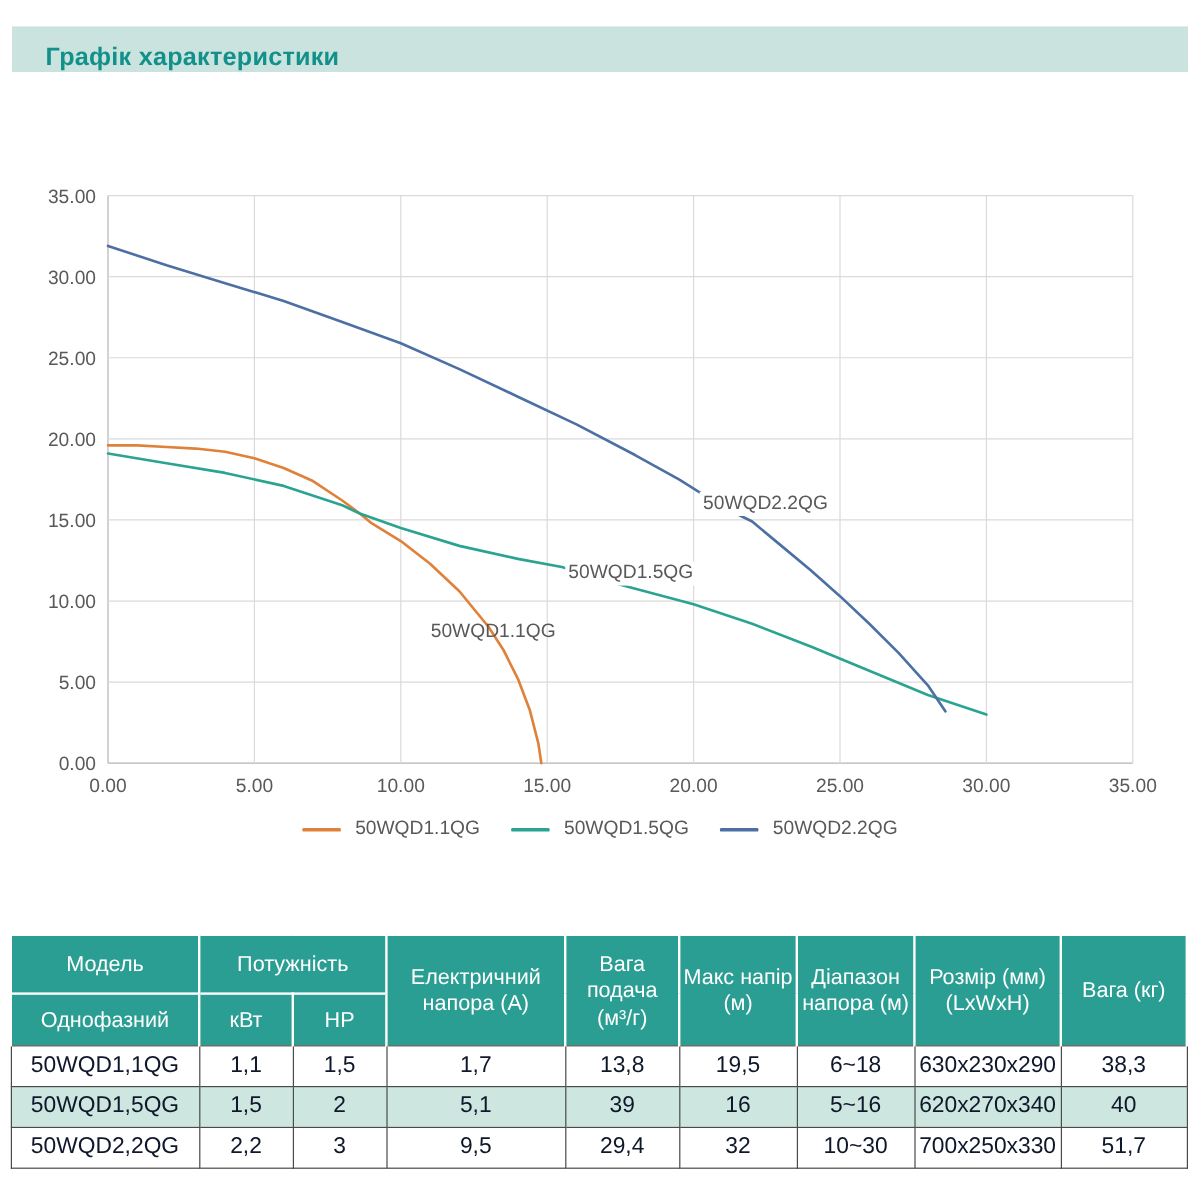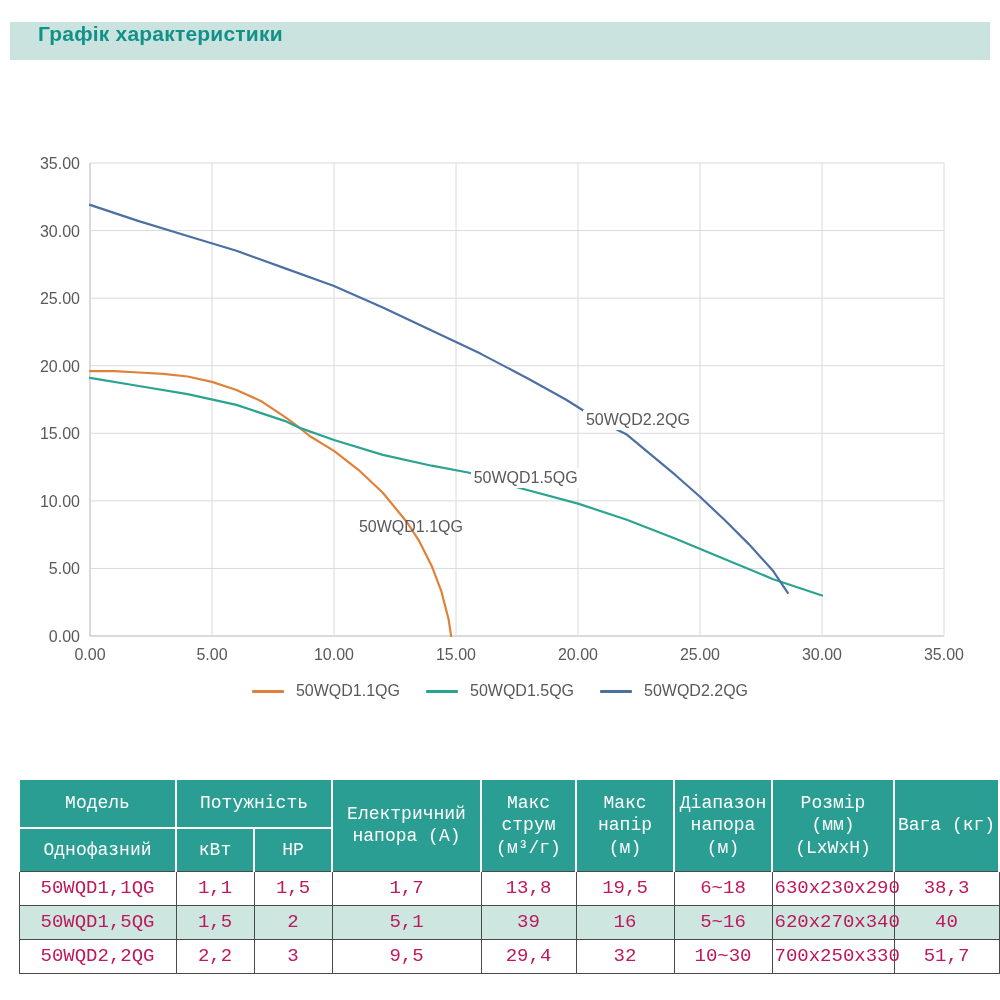--- a/index.html
+++ b/index.html
@@ -1,41 +1,41 @@
 <!DOCTYPE html>
 <html><head>
 <meta charset="utf-8">
 <style>
   html,body{margin:0;padding:0;background:#fff;}
   .page{position:relative;width:1000px;height:1000px;background:#fff;overflow:hidden;
         font-family:"Liberation Sans","DejaVu Sans",sans-serif;}
   .title-bar{position:absolute;left:10px;top:22px;width:980px;height:38px;background:#cbe3df;
-        display:flex;align-items:flex-start;padding-left:28px;box-sizing:border-box;}
+        display:flex;align-items:flex-end;padding-left:28px;box-sizing:border-box;}
   .title-text{color:#12918a;font-size:21px;font-weight:bold;letter-spacing:0.2px;}
   .chart-section{position:absolute;left:0;top:120px;width:1000px;height:600px;}
   #chart-svg{position:absolute;left:0;top:0;}
   .tick{font-family:"Liberation Sans","DejaVu Sans",sans-serif;font-size:16px;fill:#595959;}
   #annotations{position:absolute;left:0;top:0;width:100%;height:100%;pointer-events:none;}
   .series-label{position:absolute;transform:translateY(-50%);font-size:16px;color:#595959;
         white-space:nowrap;padding:0 3px;line-height:20px;}
   .series-label.bg{background:#ffffff;}
   .legend{position:absolute;left:0;top:562px;width:100%;display:flex;justify-content:center;
         align-items:center;gap:26px;}
   .legend-item{display:flex;align-items:center;gap:12px;}
   .legend-swatch{width:32px;height:3px;display:inline-block;border-radius:1px;}
   .legend-label{font-size:16px;color:#595959;}
-  .spec-table{position:absolute;left:18px;top:778px;width:980px;border-collapse:collapse;
-        table-layout:fixed;text-align:center;font-family:Liberation Mono, monospace;}
+  .spec-table{position:absolute;left:8px;top:778px;width:980px;border-collapse:collapse;
+        table-layout:fixed;text-align:center;}
   .spec-table th{background:#2a9e93;color:#fff;font-weight:normal;font-size:18px;
         border:2px solid #fff;border-bottom-width:0;padding:2px 1px;line-height:1.25;
         vertical-align:middle;}
   .spec-table thead tr:nth-child(1){height:49px;}
   .spec-table thead tr:nth-child(2){height:43px;}
   .spec-table tbody tr{height:34px;}
-  .spec-table td{border:1px solid #4a4a4a;font-size:19px;color:#be185d;background:#fff;
+  .spec-table td{border:1px solid #4a4a4a;font-size:19px;color:#0f172a;background:#fff;
         padding:0 2px;vertical-align:middle;}
   .spec-table tbody tr.alt td{background:#cde7e0;}
 </style>
 </head>
 <body>
 
 <div class="page">
 
   <div class="title-bar">
     <span class="title-text">Графік характеристики</span>
@@ -110,21 +110,21 @@
         <col style="width:98px">
       <col style="width:98px">
         <col style="width:122px">
         <col style="width:105px">
     </colgroup>
     <thead>
       <tr>
         <th>Модель</th>
         <th colspan="2">Потужність</th>
         <th rowspan="2">Електричний напора (А)</th>
-        <th rowspan="2">Макс струм (м³/г)</th>
+        <th rowspan="2">Вага подача (м³/г)</th>
         <th rowspan="2">Макс напір (м)</th>
         <th rowspan="2">Діапазон напора (м)</th>
         <th rowspan="2">Розмір (мм) (LxWxH)</th>
         <th rowspan="2">Вага (кг)</th>
       </tr>
       <tr>
         <th>Однофазний</th>
         <th>кВт</th>
         <th>HP</th>
       </tr>

